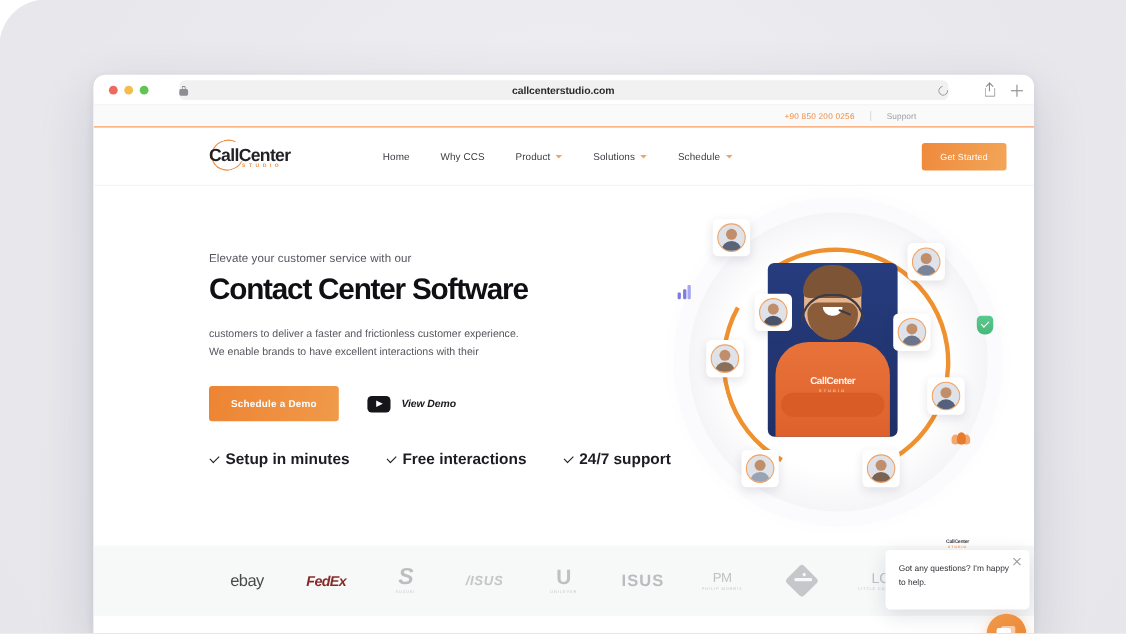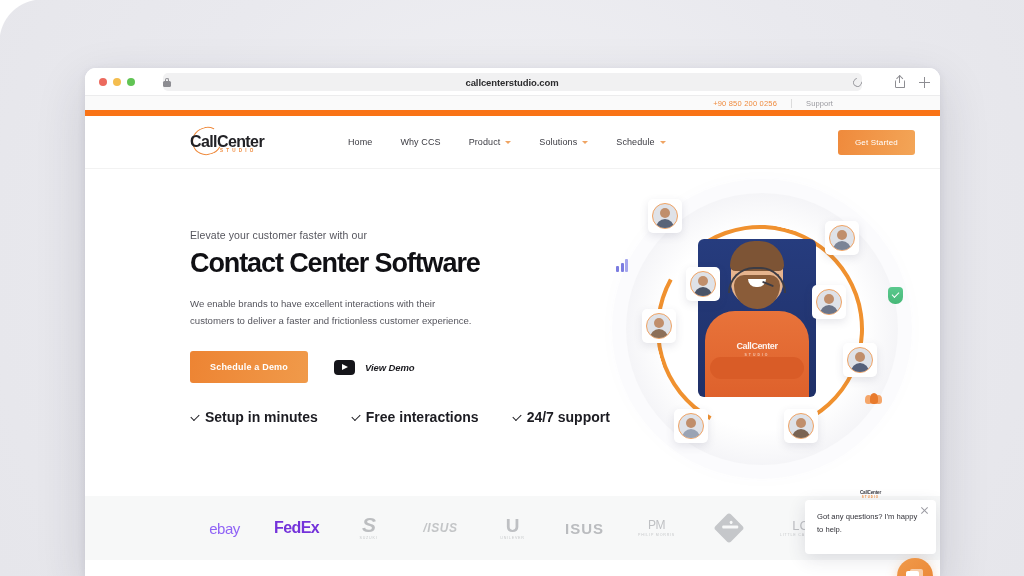--- a/index.html
+++ b/index.html
@@ -81,21 +81,21 @@
   .plus-icon:before, .plus-icon:after { content:''; position:absolute; background:#8d8d92; }
   .plus-icon:before { left: 5px; top: 0; width: 1.2px; height: 11px; }
   .plus-icon:after { top: 5px; left: 0; width: 11px; height: 1.2px; }
 
   
   .site { position: relative; height: 480px; background: #fff; overflow: hidden; }
 
   .utility-bar {
     height: 20px;
     background: #fafafa;
-    border-bottom: 6px solid #f97316;
+    border-bottom: 1px solid #f97316;
     display: flex; align-items: center; justify-content: flex-end;
     padding-right: 107px;
     gap: 0;
   }
   .util-phone { font-size: 7.5px; color: #ef8b3e; letter-spacing: 0.2px; }
   .util-sep { width: 1px; height: 9px; background: #dcdcdc; margin: 0 14px; }
   .util-support { font-size: 7.5px; color: #9b9ba0; letter-spacing: 0.1px; }
 
   .navbar {
     height: 53px;
@@ -347,22 +347,22 @@
     display: flex; align-items: center; justify-content: center;
     gap: 0;
   }
   .brand {
     flex: 0 0 auto;
     width: 72px;
     text-align: center;
     color: #c3c5c7;
     opacity: 0.95;
   }
-  .brand-ebay { font-size: 15px; letter-spacing: -0.5px; color: #8b5cf6; }
-  .brand-fedex { font-size: 16px; font-weight: bold; letter-spacing: -0.6px; color: #6d28d9; }
+  .brand-ebay { font-size: 15px; letter-spacing: -0.5px; color: #404040; }
+  .brand-fedex { font-size: 13px; font-weight: bold; letter-spacing: -0.6px; color: #7f1d1d; font-style: italic; }
   .brand-asus { font-size: 12px; font-weight: bold; font-style: italic; letter-spacing: 0.6px; color: #c1c3c5; }
   .brand-fiat { font-size: 15px; font-weight: bold; letter-spacing: 1px; color: #b7b9bc; }
   .sz { position: relative; height: 26px; }
   .sz-mark {
     font-size: 21px; font-weight: bold; color: #b9bbbe;
     font-style: italic; line-height: 20px; letter-spacing: -1px;
   }
   .sz-cap, .uni-cap, .pm-cap, .lc-cap {
     font-size: 3.6px; letter-spacing: 0.8px; color: #c4c6c8; margin-top: 1px;
     text-transform: uppercase;
@@ -496,25 +496,25 @@
             <span>Schedule</span>
             <span class="caret"></span>
           </span>
         </div>
         <button class="cta-nav">Get Started</button>
       </div>
 
       <div class="hero">
 
         <div class="hero-copy">
-          <div class="eyebrow">Elevate your customer faster with our</div>
+          <div class="eyebrow">Elevate your customer service with our</div>
           <div class="headline">Contact Center Software</div>
           <div class="subcopy">
+            <span class="sub-line">customers to deliver a faster and frictionless customer experience.</span>
             <span class="sub-line">We enable brands to have excellent interactions with their</span>
-            <span class="sub-line">customers to deliver a faster and frictionless customer experience.</span>
           </div>
           <div class="btn-row">
             <button class="btn-primary">Schedule a Demo</button>
             <button class="btn-video">
               <span class="play-badge">
                   <span class="play-tri"></span>
                 </span>
               <span class="btn-video-label">View Demo</span>
             </button>
           </div>

